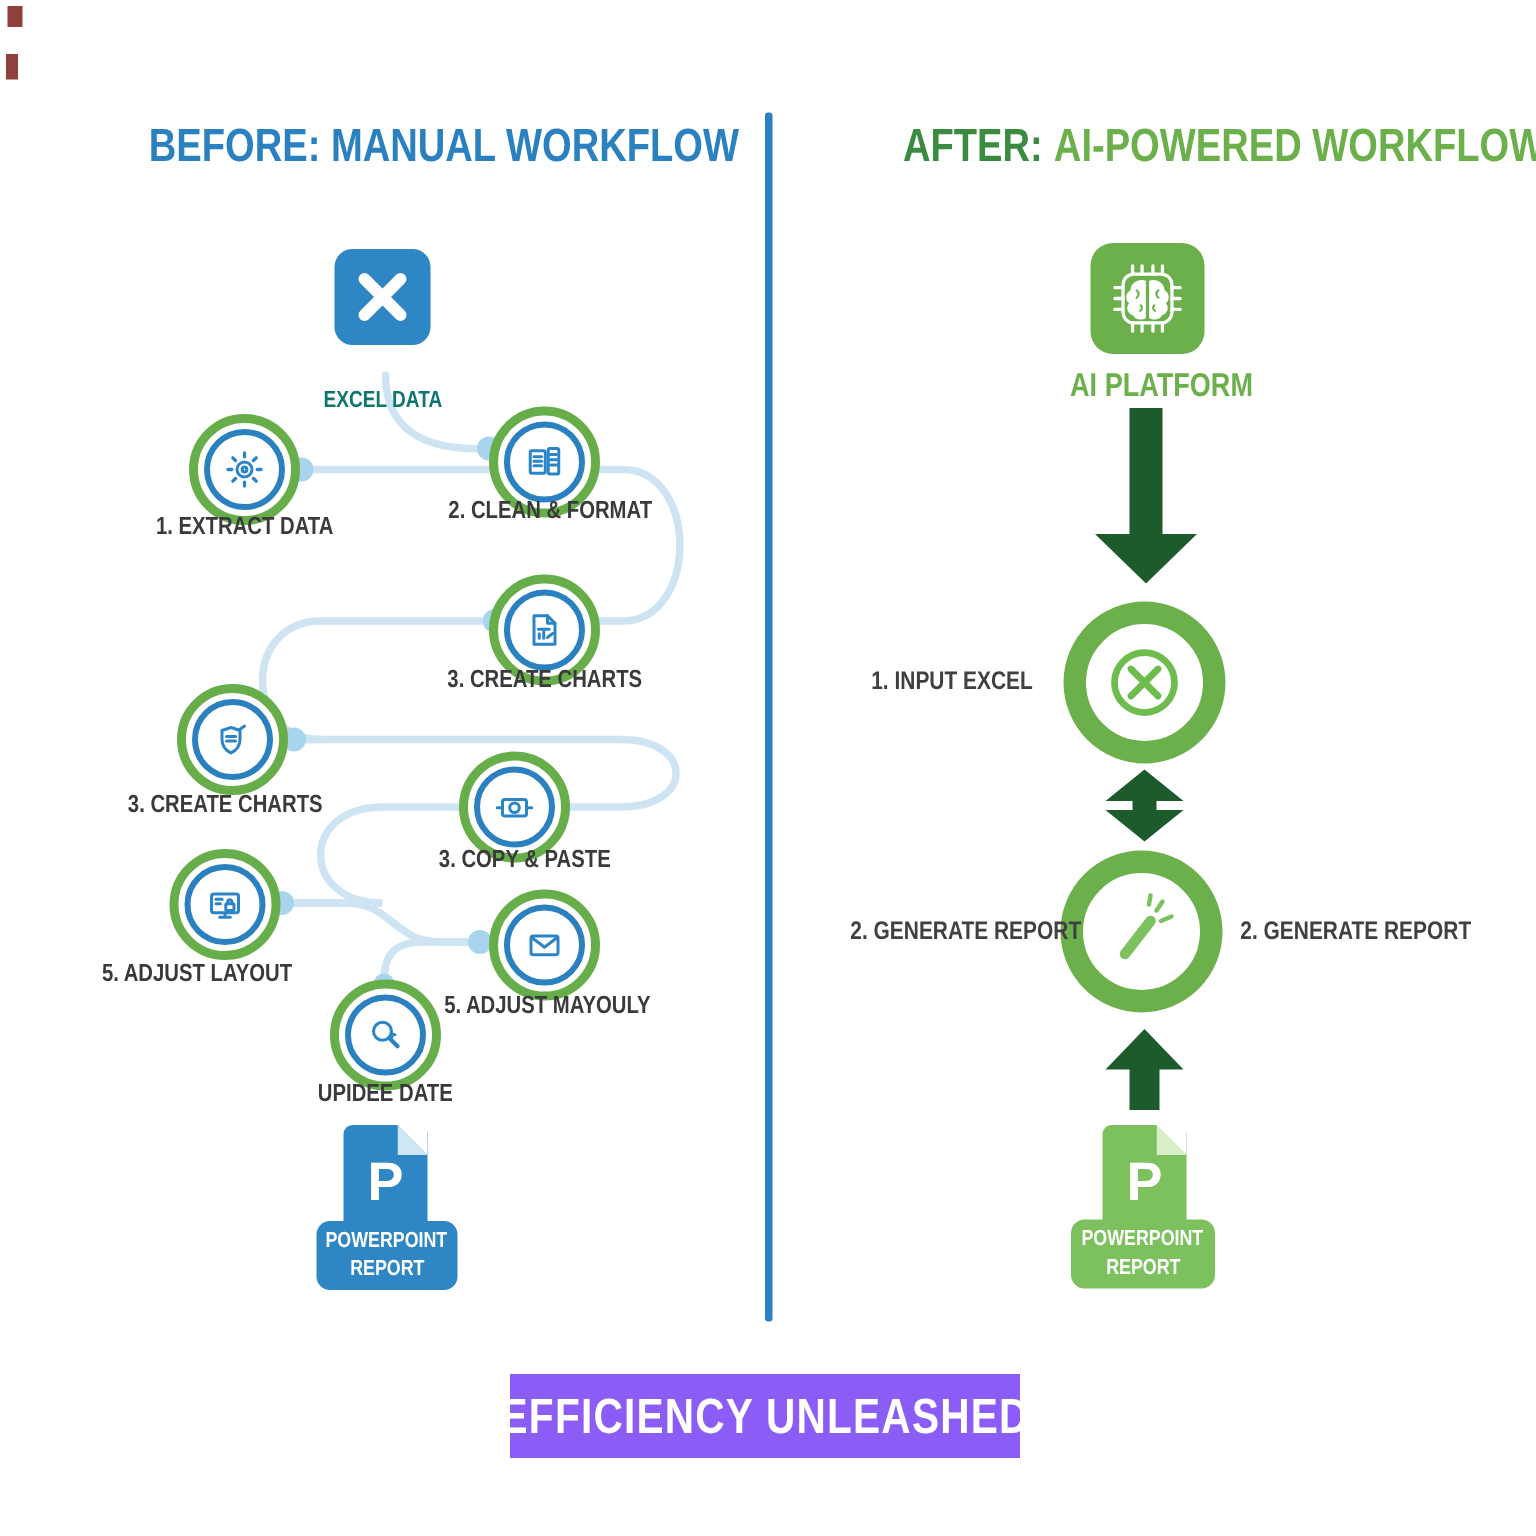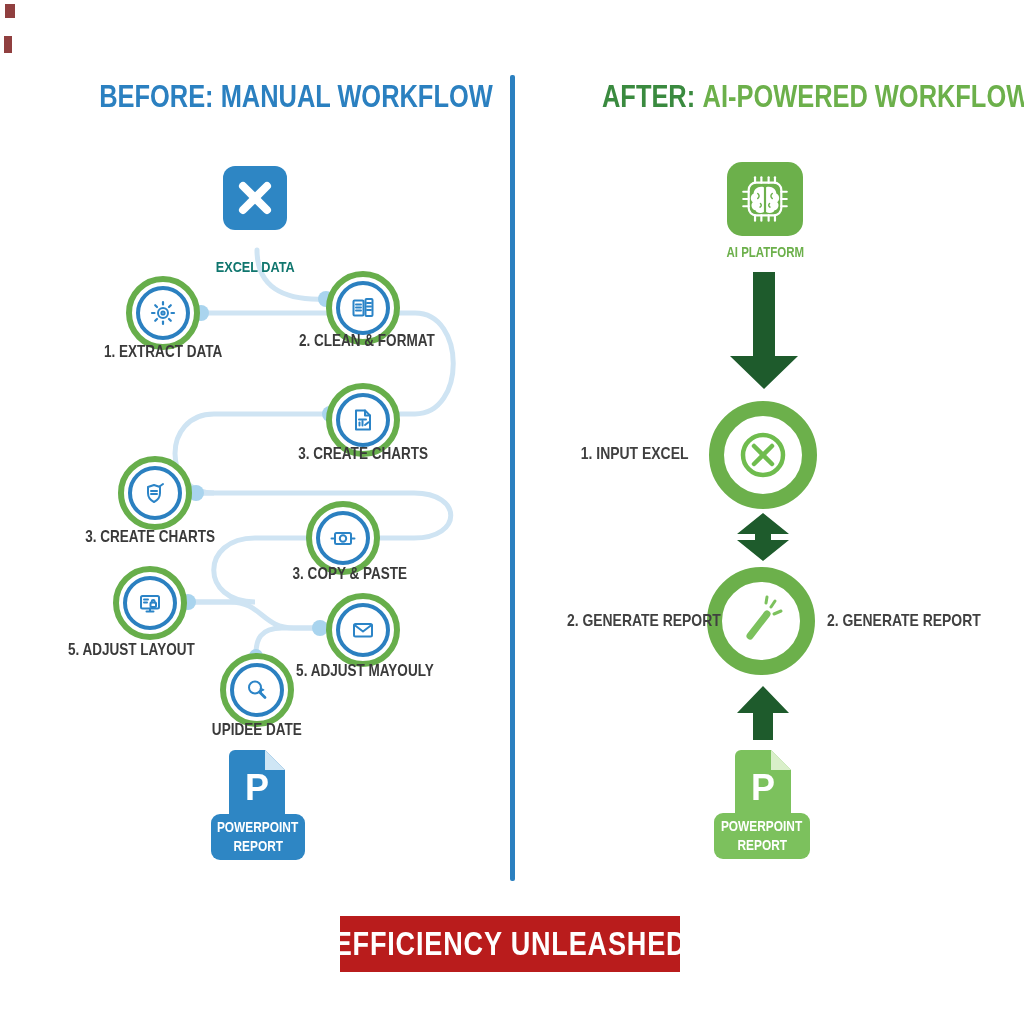--- a/index.html
+++ b/index.html
@@ -46,31 +46,31 @@
   .doc .letter{color:#fff;font-weight:700;font-size:36px;margin-top:6px;}
   .fold{position:absolute;top:0;right:0;}
 
   .pill{position:absolute;border-radius:9px;display:flex;flex-direction:column;align-items:center;
         justify-content:center;color:#fff;font-weight:700;font-size:14.5px;line-height:1.32;z-index:2;}
   .pill-blue{left:211px;top:814px;width:94px;height:46px;background:#2e86c4;}
   .pill-green{left:714px;top:813px;width:96px;height:46px;background:#7cc15d;}
 
   
   .ai-sq{left:727px;top:162px;width:76px;height:74px;background:#6cb04b;border-radius:15px;}
-  .ai-label{left:700px;top:244px;width:130px;text-align:center;color:#6cb04b;font-weight:700;font-size:14px;z-index:2;}
+  .ai-label{left:700px;top:244px;width:130px;text-align:center;color:#6cb04b;font-weight:700;font-size:22px;z-index:2;}
 
   .rcirc{position:absolute;width:78px;height:78px;border-radius:50%;border:15px solid #6cb04b;
          background:#fff;display:flex;align-items:center;justify-content:center;z-index:2;}
 
   .g-label{position:absolute;font-weight:700;font-size:17px;color:#404040;text-align:center;z-index:2;}
 
   .arrow{z-index:2;}
 
   
-  .banner{left:340px;top:916px;width:340px;height:56px;background:#b91c1c;display:flex;
+  .banner{left:340px;top:916px;width:340px;height:56px;background:#8b5cf6;display:flex;
           align-items:center;justify-content:center;z-index:2;}
   .banner-text{color:#fff;font-weight:700;font-size:33px;letter-spacing:1px;}
 </style>
 </head>
 <body>
 
 <div class="abs mark" style="left:5px;top:4px;width:10px;height:14px;"></div>
 <div class="abs mark" style="left:4px;top:36px;width:8px;height:17px;"></div>
 
 <div class="title title-left">

